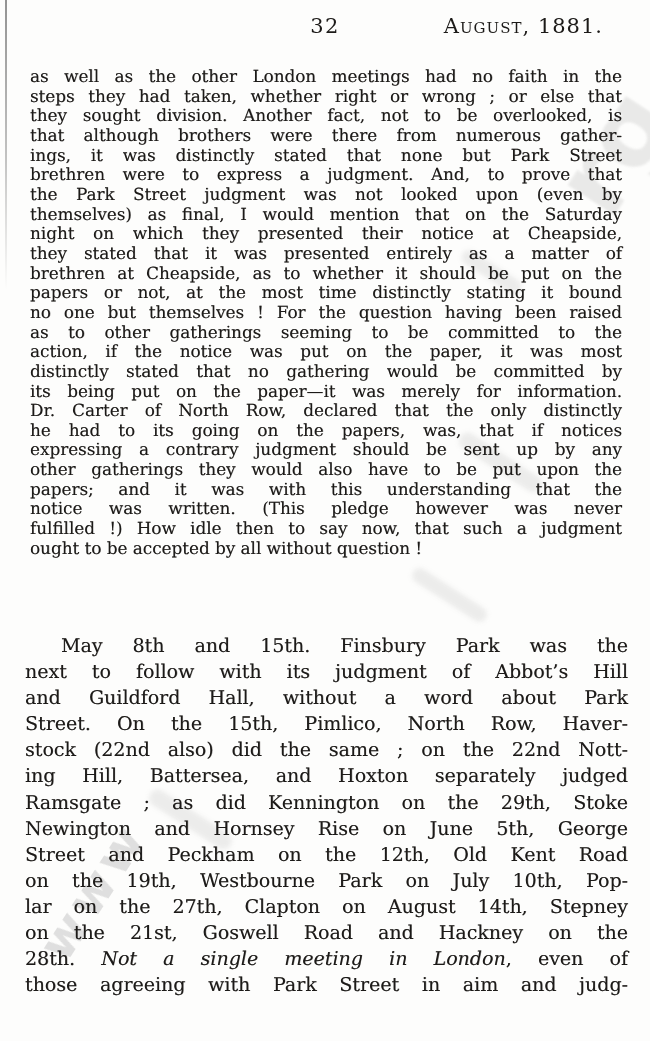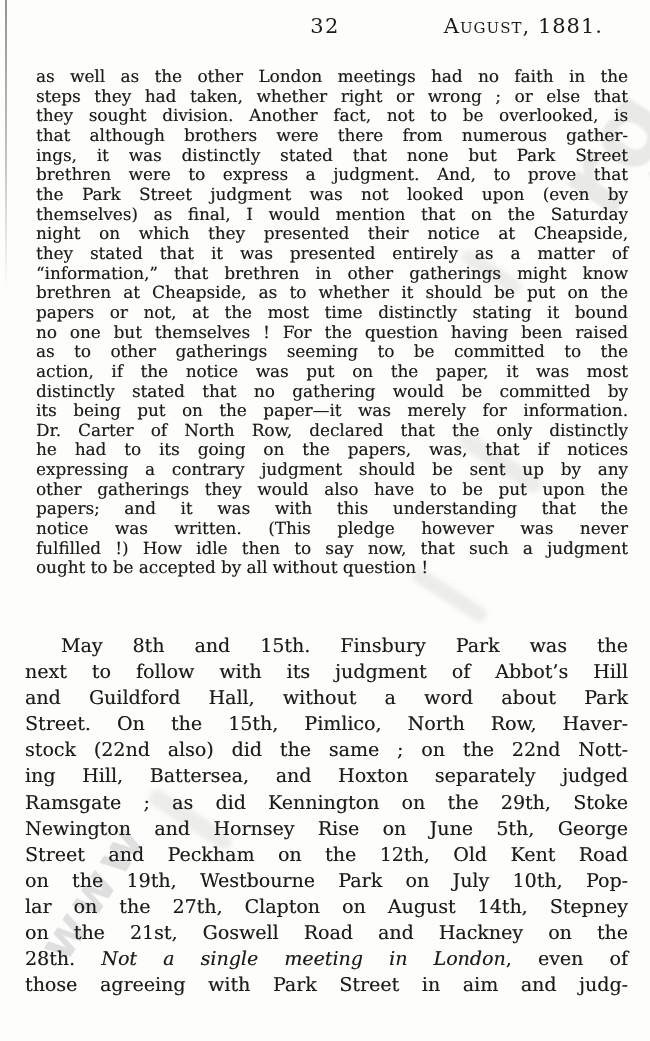--- a/index.html
+++ b/index.html
@@ -18,21 +18,21 @@
   .runhead { position:absolute; top:14px; left:0; right:0; height:30px; font-size:21px; }
   .page-number { position:absolute; left:0; right:0; text-align:center; letter-spacing:1.5px; }
   .issue-date { position:absolute; right:47px; top:0; font-variant:small-caps; letter-spacing:1px; }
   
   .para { position:absolute; text-rendering:geometricPrecision; }
   .para .ln {
     text-align:justify; text-align-last:justify;
     text-shadow:0.35px 0.35px 0 rgba(20,18,15,0.45);
   }
   .para .ln.flush { text-align-last:left; }
-  .para-1 { top:67px; left:36px; width:592px; font-size:16.8px; line-height:19.65px; }
+  .para-1 { top:67px; left:30px; width:592px; font-size:16.8px; line-height:19.65px; }
   .para-2 { top:633px; left:25px; width:603px; font-size:19px; line-height:26.1px; }
   .para-2 .ln.indent { padding-left:36px; }
   .ital { font-style:italic; }
   
   .wm {
     position:absolute; pointer-events:none;
     font-family:"DejaVu Sans","Liberation Sans",sans-serif; font-weight:bold;
     transform:rotate(-57deg); user-select:none;
   }
   .wm-www { left:8px; top:862px; width:170px; text-align:center; font-size:50px;
@@ -70,21 +70,20 @@
     <div class="ln">as well as the other London meetings had no faith in the</div>
     <div class="ln">steps they had taken, whether right or wrong ; or else that</div>
     <div class="ln">they sought division.  Another fact, not to be overlooked, is</div>
     <div class="ln">that although brothers were there from numerous gather-</div>
     <div class="ln">ings, it was distinctly stated that none but Park Street</div>
     <div class="ln">brethren were to express a judgment.  And, to prove that</div>
     <div class="ln">the Park Street judgment was not looked upon (even by</div>
     <div class="ln">themselves) as final, I would mention that on the Saturday</div>
     <div class="ln">night on which they presented their notice at Cheapside,</div>
     <div class="ln">they stated that it was presented entirely as a matter of</div>
-    <div class="ln">“information,” that brethren in other gatherings might know</div>
     <div class="ln">brethren at Cheapside, as to whether it should be put on the</div>
     <div class="ln">papers or not, at the most time distinctly stating it bound</div>
     <div class="ln">no one but themselves !  For the question having been raised</div>
     <div class="ln">as to other gatherings seeming to be committed to the</div>
     <div class="ln">action, if the notice was put on the paper, it was most</div>
     <div class="ln">distinctly stated that no gathering would be committed by</div>
     <div class="ln">its being put on the paper—it was merely for information.</div>
     <div class="ln">Dr.  Carter of North Row, declared that the only distinctly</div>
     <div class="ln">he had to its going on the papers, was, that if notices</div>
     <div class="ln">expressing a contrary judgment should be sent up by any</div>

